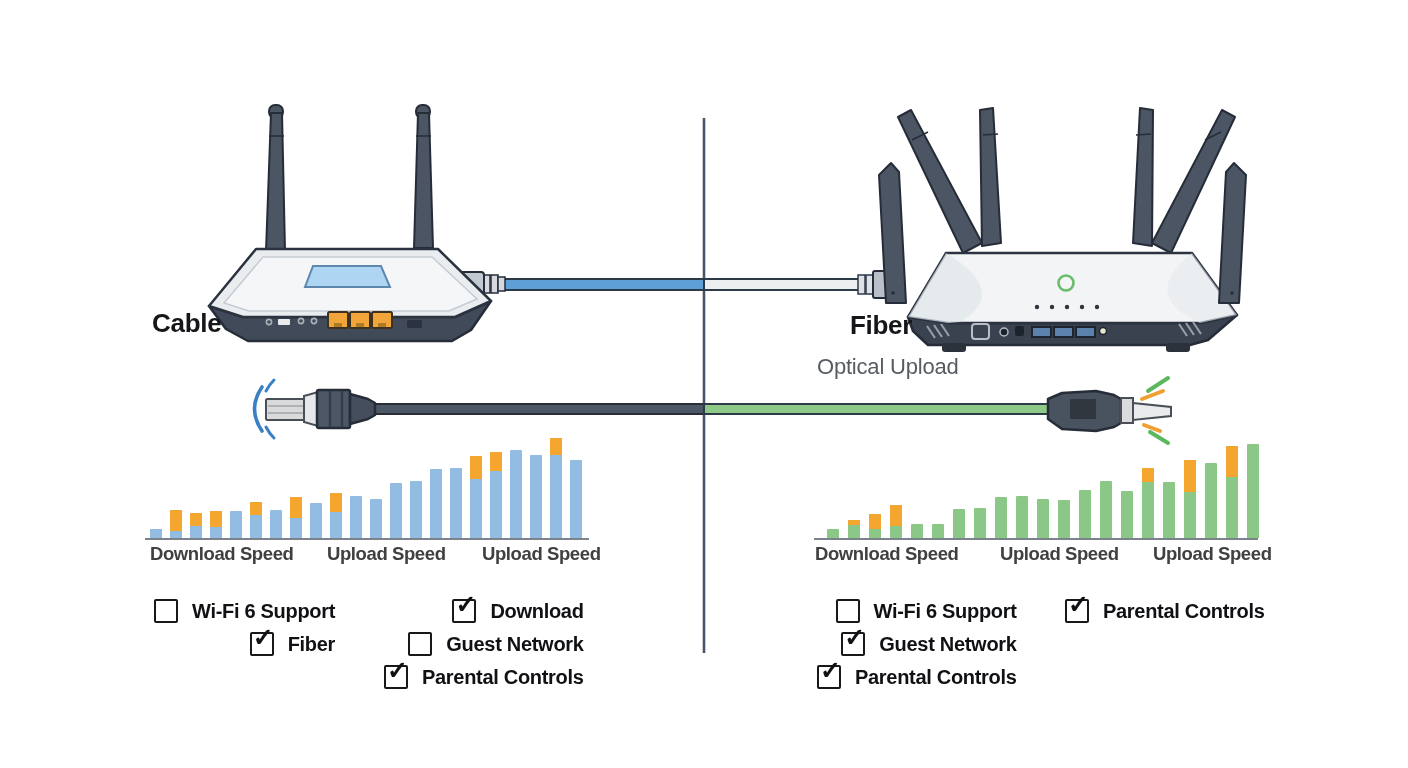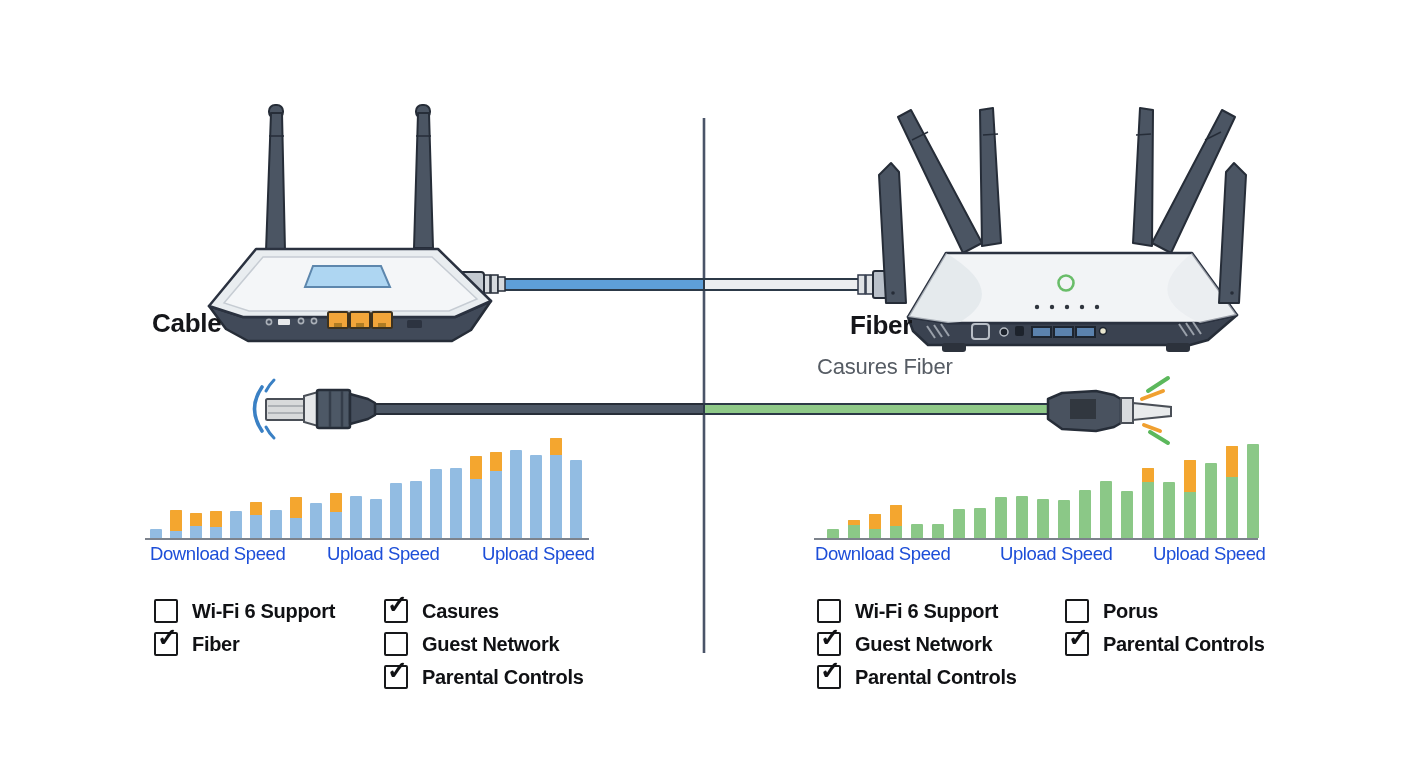--- a/index.html
+++ b/index.html
@@ -5,23 +5,23 @@
   html,body{margin:0;padding:0;background:#ffffff;}
   .canvas{position:relative;width:1408px;height:768px;background:#ffffff;overflow:hidden;
           font-family:"Liberation Sans", sans-serif;}
   svg.art{position:absolute;left:0;top:0;}
   .section-title{position:absolute;font-size:26px;font-weight:700;color:#15161a;letter-spacing:-0.3px;}
   .section-sub{position:absolute;font-size:22px;font-weight:400;color:#565c64;letter-spacing:-0.2px;}
   .chart{position:absolute;display:flex;align-items:flex-end;}
   .chart .bar{width:12px;display:flex;flex-direction:column;border-radius:1px 1px 0 0;}
   .chart .cap{width:100%;border-radius:1px 1px 0 0;}
   .axis{position:absolute;height:2px;background:#7d838c;}
-  .clabel{position:absolute;font-size:18.5px;font-weight:400;color:#1d4ed8;letter-spacing:-0.4px;white-space:nowrap;}
+  .clabel{position:absolute;font-size:18.5px;font-weight:700;color:#404040;letter-spacing:-0.4px;white-space:nowrap;}
   .feats{position:absolute;}
-  .feat-row{display:flex;align-items:center;gap:14px;margin-bottom:11px;height:22px;}
+  .feat-row{display:flex;align-items:center;gap:14px;margin-bottom:11px;height:22px;justify-content:flex-end;}
   .cbox{position:relative;width:20px;height:20px;border:2.5px solid #17181a;border-radius:2px;flex:0 0 auto;background:#fff;}
   .tick{position:absolute;left:1px;top:-9px;font-size:25px;font-weight:700;color:#101114;line-height:1;}
   .feat-label{font-size:20px;font-weight:700;color:#101114;letter-spacing:-0.3px;white-space:nowrap;}
 </style>
 </head>
 <body>
 
 <div class="canvas">
 
   <svg class="art" width="1408" height="768" viewBox="0 0 1408 768">
@@ -165,21 +165,21 @@
       </g>
       <g>
         <polygon points="1234,163 1246,175 1239,303 1219,303 1226,172" fill="#4b5563" stroke="#262d38" stroke-width="2" stroke-linejoin="round"></polygon>
         <circle cx="1232" cy="293" r="1.8" fill="#262d38"></circle>
       </g>
     </g>
   </svg>
 
   <div class="section-title" style="left:152px;top:308px">Cable</div>
   <div class="section-title" style="left:850px;top:310px">Fiber</div>
-  <div class="section-sub" style="left:817px;top:354px">Casures Fiber</div>
+  <div class="section-sub" style="left:817px;top:354px">Optical Upload</div>
 
   <div class="chart" id="chart-left" style="left:150px;top:430px;height:108px;gap:8px">
       <div class="bar" style="height: 9px; background: rgb(146, 188, 226);"></div>
       <div class="bar" style="height: 28px; background: rgb(146, 188, 226);">
         <div class="cap" style="height: 21px; background: rgb(244, 166, 47);"></div>
       </div>
       <div class="bar" style="height: 25px; background: rgb(146, 188, 226);">
         <div class="cap" style="height: 13px; background: rgb(244, 166, 47);"></div>
       </div>
       <div class="bar" style="height: 27px; background: rgb(146, 188, 226);">
@@ -271,21 +271,21 @@
           <span class="tick">✓</span>
         </span>
         <span class="feat-label">Fiber</span>
       </div>
     </div>
   <div class="feats" style="left:384px;top:600px">
       <div class="feat-row">
         <span class="cbox">
           <span class="tick">✓</span>
         </span>
-        <span class="feat-label">Casures</span>
+        <span class="feat-label">Download</span>
       </div>
       <div class="feat-row">
         <span class="cbox"></span>
         <span class="feat-label">Guest Network</span>
       </div>
       <div class="feat-row">
         <span class="cbox">
           <span class="tick">✓</span>
         </span>
         <span class="feat-label">Parental Controls</span>
@@ -304,24 +304,20 @@
       </div>
       <div class="feat-row">
         <span class="cbox">
           <span class="tick">✓</span>
         </span>
         <span class="feat-label">Parental Controls</span>
       </div>
     </div>
   <div class="feats" style="left:1065px;top:600px">
       <div class="feat-row">
-        <span class="cbox"></span>
-        <span class="feat-label">Porus</span>
-      </div>
-      <div class="feat-row">
         <span class="cbox">
           <span class="tick">✓</span>
         </span>
         <span class="feat-label">Parental Controls</span>
       </div>
     </div>
 
 </div>
 
 </body></html>

